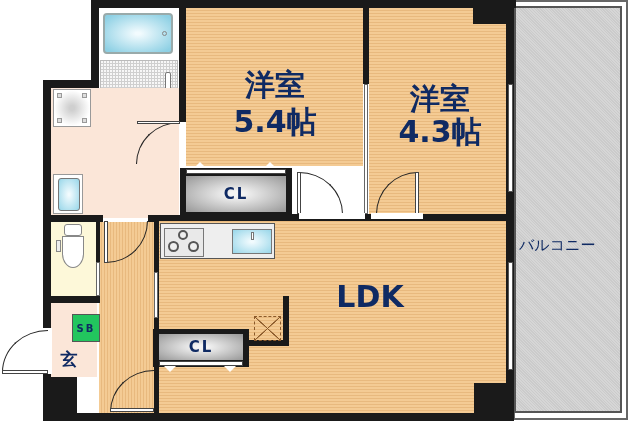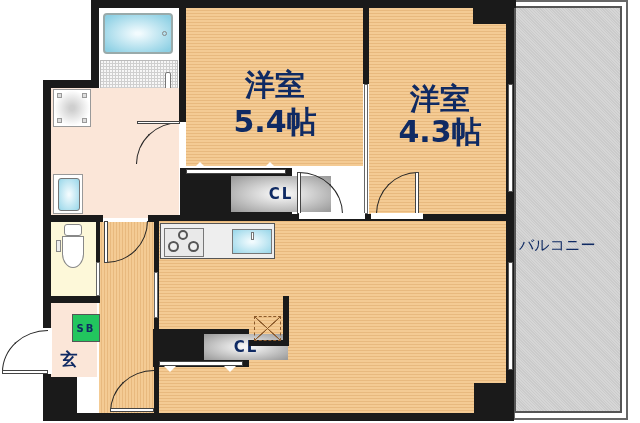--- a/index.html
+++ b/index.html
@@ -5,21 +5,21 @@
   html, body { margin:0; padding:0; background:#ffffff; }
   body { width:640px; height:423px; position:relative; overflow:hidden; font-family:"DejaVu Sans", sans-serif; }
   .abs { position:absolute; box-sizing:border-box; }
   .wall { background:#1a1a1a; }
   .wood-h { background: repeating-linear-gradient(0deg, #f4cb94 0px, #f4cb94 2px, #e8b97e 2px, #e8b97e 3px); }
   .wood-v { background: repeating-linear-gradient(90deg, #f4cb94 0px, #f4cb94 2px, #e8b97e 2px, #e8b97e 3px); }
   .tile-pink { background:#fbe6d8; }
   .toilet-floor { background:#fdf8d9; }
   .balcony { background: repeating-linear-gradient(45deg, #d6d6d6 0 1px, #cbcbcb 1px 2px); border:2px solid #555; }
   .label { color:#0f2a63; font-weight:bold; text-align:center; line-height:1.1; white-space:nowrap; }
-  .cl-box { background: radial-gradient(ellipse at center, #f4f4f4 10%, #9c9c9c 95%); border:2px solid #1a1a1a; display:flex; align-items:center; justify-content:center;margin-left:45px; }
+  .cl-box { background: radial-gradient(ellipse at center, #f4f4f4 10%, #9c9c9c 95%); border:2px solid #1a1a1a; display:flex; align-items:center; justify-content:center; }
   .cl-box span { color:#0f2a63; font-weight:bold; font-size:15px; letter-spacing:2px; }
   .bath-tub { background: radial-gradient(ellipse at center, #f2fbfe 5%, #8dd0e4 90%); border:2px solid #9aa; border-radius:4px; }
   .door-arc { border:1px solid #222; border-radius:0 100% 0 0; }
   .window { background:#ffffff; border:1px solid #555; }
   .counter { background:#eeeeee; border:1.5px solid #555; }
   .sink { background: radial-gradient(ellipse at center, #f2fbfe 5%, #9cd8ea 95%); border:1px solid #777; }
   .stove { background:#e9e9e9; border:1px solid #777; }
   .burner { border:2px solid #555; border-radius:50%; background:#eee; }
   .sb-box { background:#22c55e; border:1px solid #555; display:flex; align-items:center; justify-content:center; }
   .sb-box span { color:#0f2a63; font-weight:bold; font-size:10px; letter-spacing:2px; }
@@ -156,16 +156,17 @@
 
 <div class="abs wall" style="left:283px; top:296px; width:6px; height:50px;"></div>
 <div class="abs wall" style="left:249px; top:340px; width:40px; height:6px;"></div>
 <div class="abs" style="left:254px; top:316px; width:27px; height:25px; border:1px dashed #8b5a2b;
   background: linear-gradient(to top right, transparent 48%, #8b5a2b 49%, #8b5a2b 51%, transparent 52%), linear-gradient(to bottom right, transparent 48%, #8b5a2b 49%, #8b5a2b 51%, transparent 52%);"></div>
 
 <div class="abs" style="left:110px; top:370px; width:44px; height:42px; border-top:1px solid #222; border-left:1px solid #222; border-radius:100% 0 0 0;"></div>
 <div class="abs" style="left:110px; top:408px; width:44px; height:4px; background:#fff; border:1px solid #444;"></div>
 
 <div class="abs label" style="left:290px; top:280px; width:160px; font-size:30px;">
+  <div>LDK</div>
 </div>
 <div class="abs window" style="left:508px; top:262px; width:5px; height:108px;"></div>
 
 <div class="abs" style="left:519px; top:236px; width:120px; font-size:15px; color:#0f2a63; white-space:nowrap;">バルコニー</div>
 
 </body></html>

